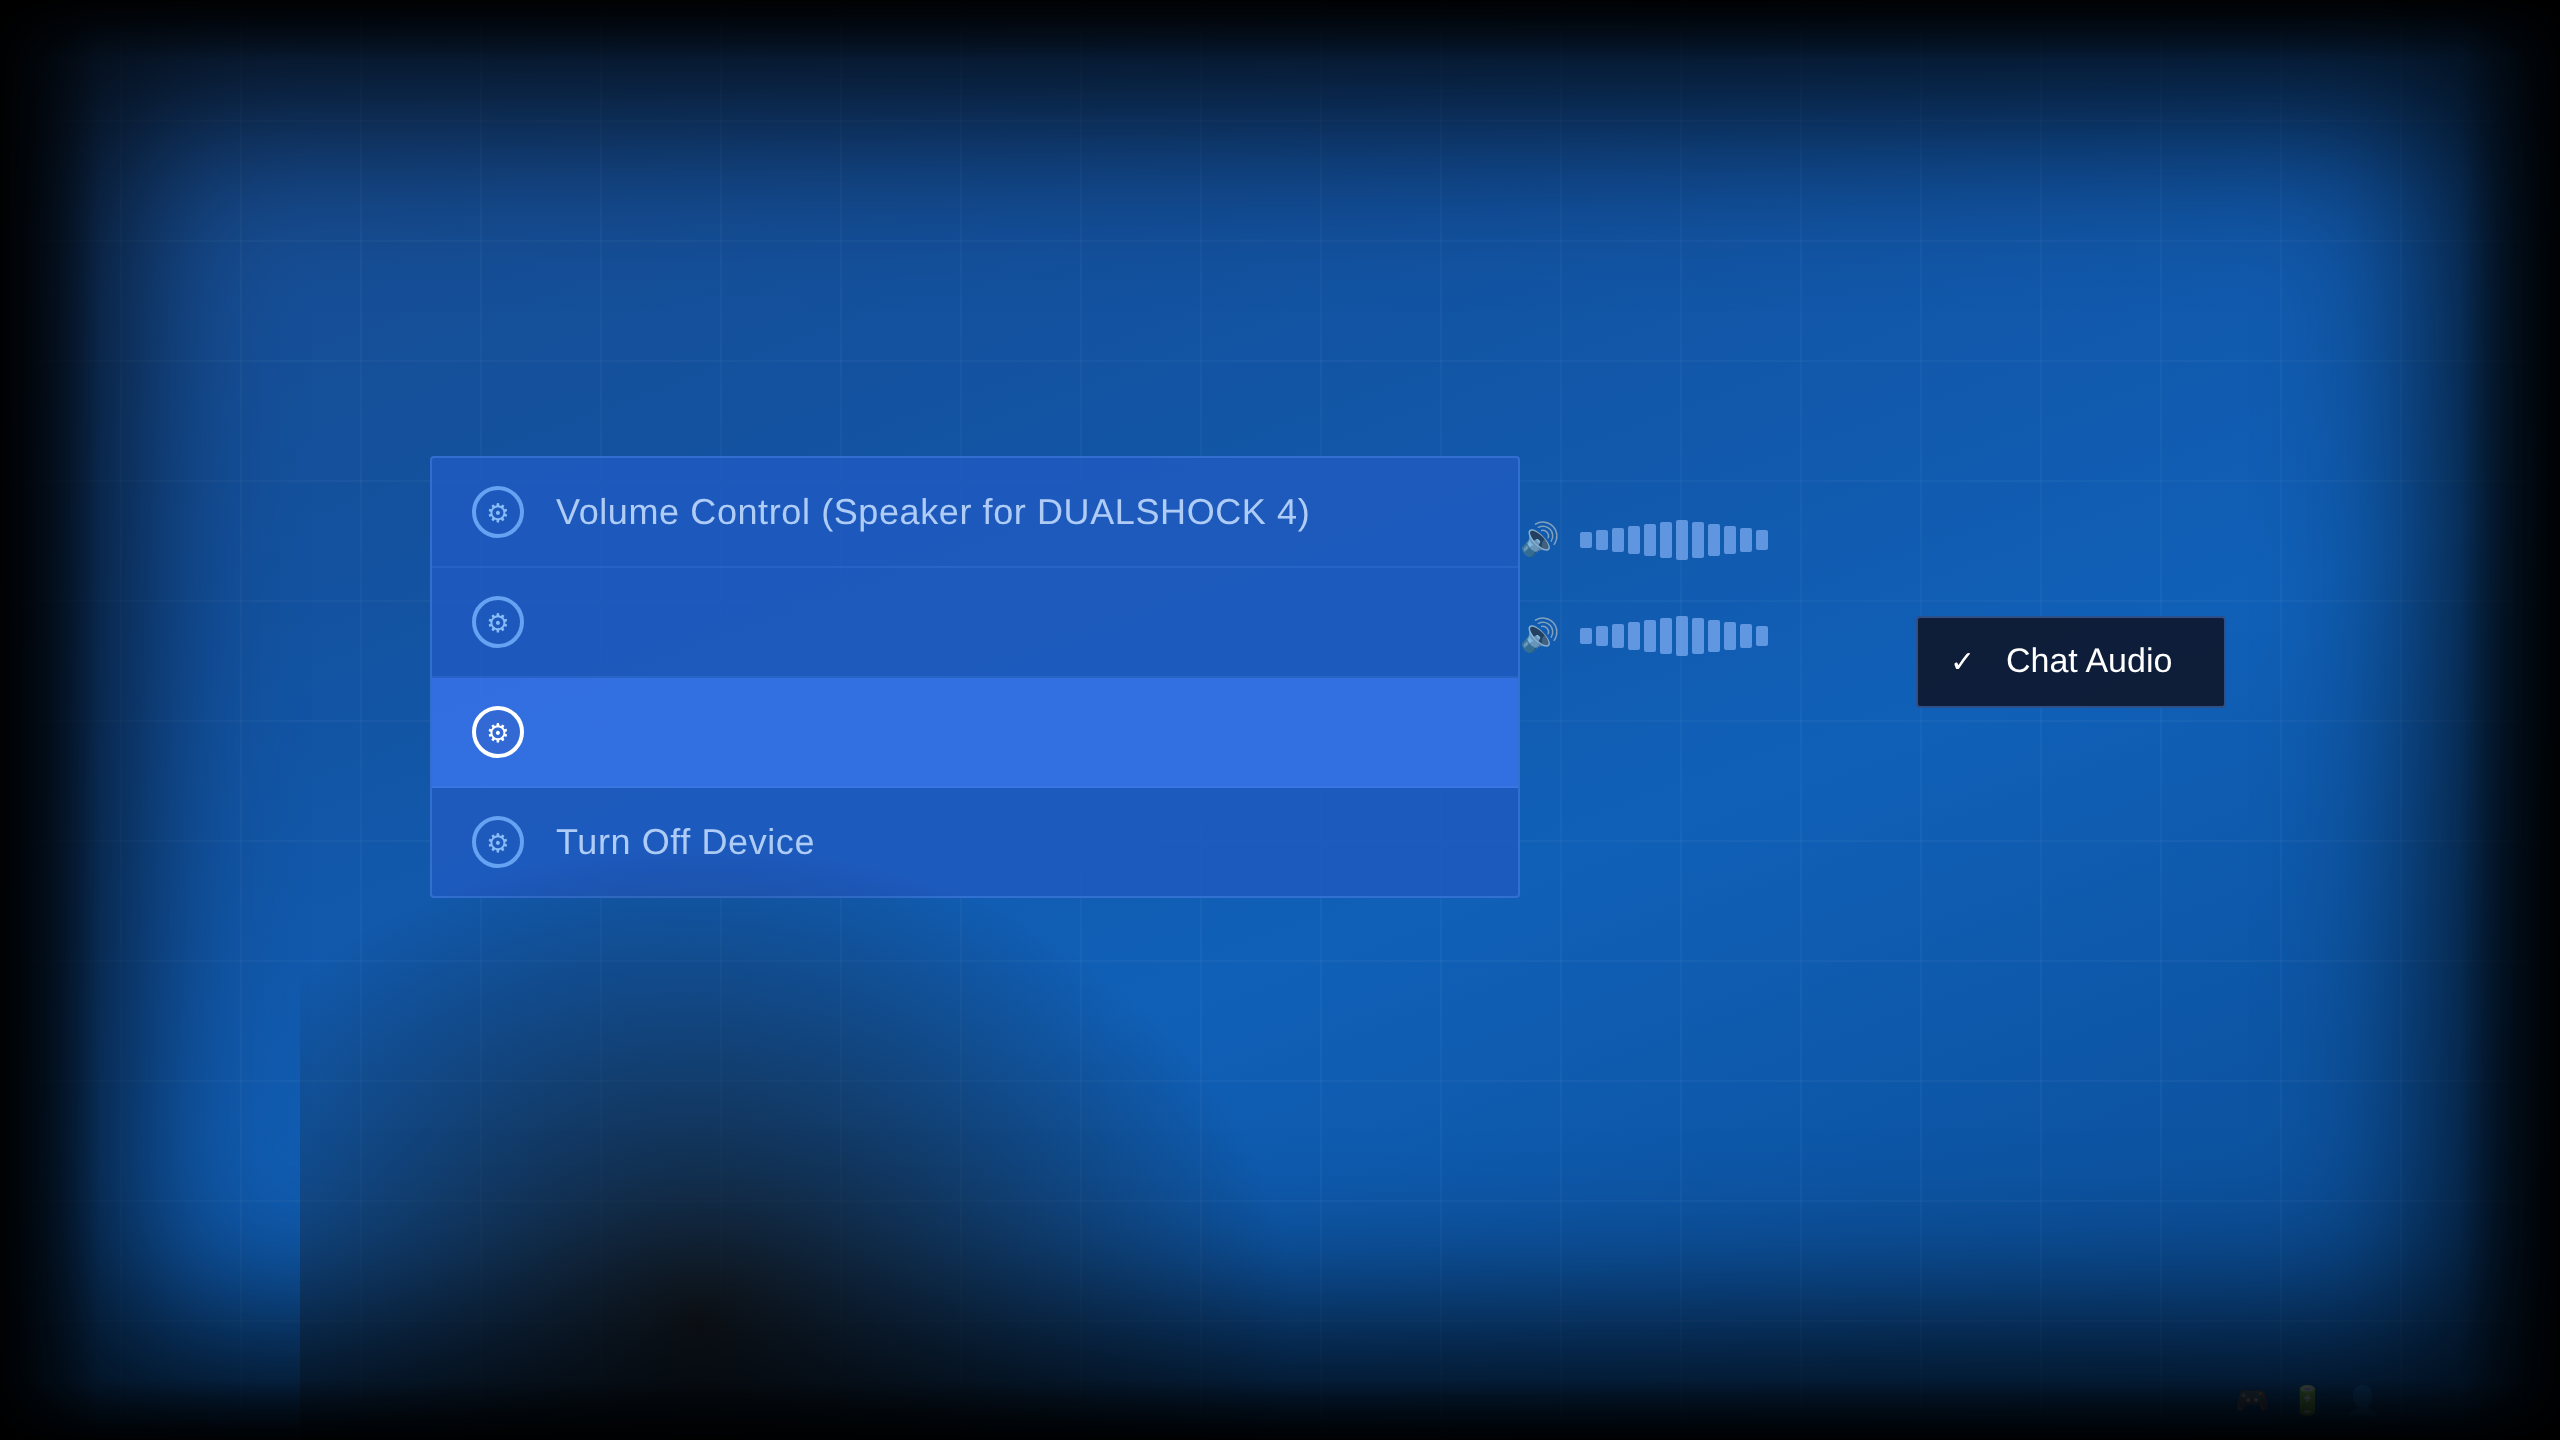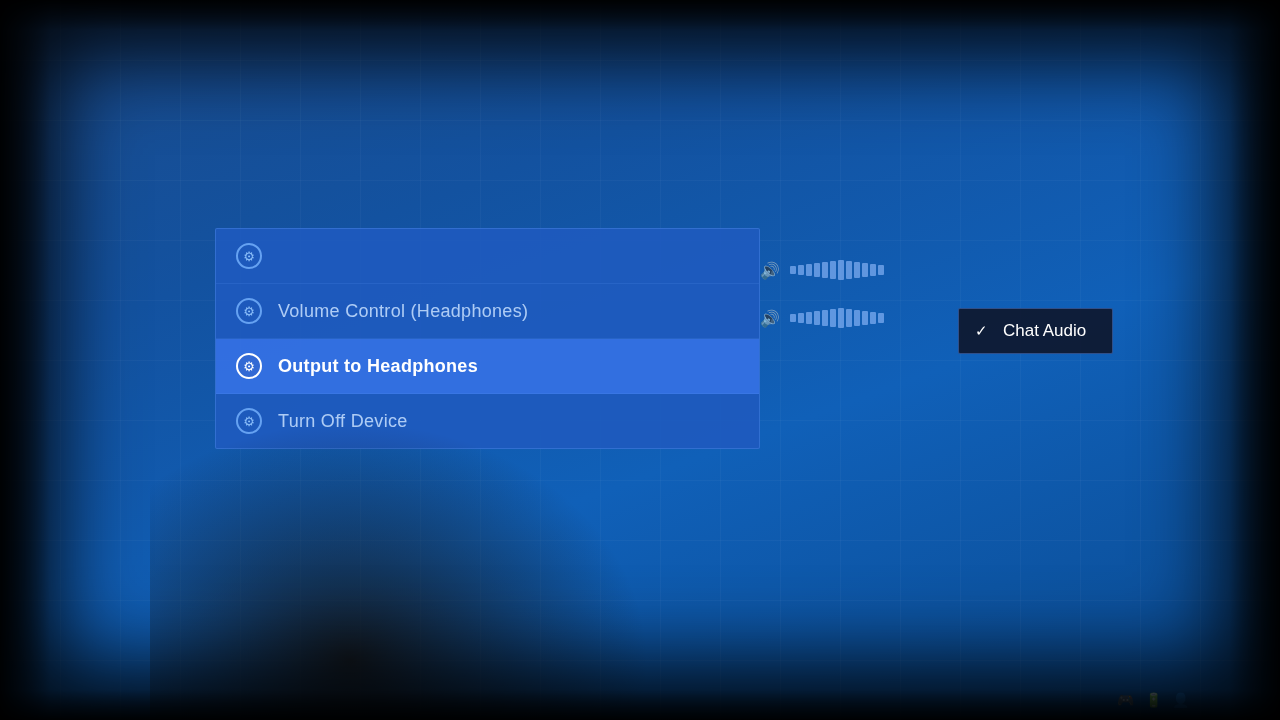--- a/index.html
+++ b/index.html
@@ -244,30 +244,29 @@
 <div class="edge-top"></div>
 <div class="edge-bottom"></div>
 <div class="edge-left"></div>
 <div class="edge-right"></div>
 <div class="vignette"></div>
 
 <div class="menu-panel">
 
   <div class="menu-item">
     <div class="wrench-icon">⚙</div>
+    <span class="menu-item-label">Volume Control (Speaker for DUALSHOCK 4)</span>
   </div>
 
   <div class="menu-item">
     <div class="wrench-icon">⚙</div>
-    <span class="menu-item-label">Volume Control (Headphones)</span>
   </div>
 
   <div class="menu-item active">
     <div class="wrench-icon bold-border">⚙</div>
-    <span class="menu-item-label">Output to Headphones</span>
   </div>
 
   <div class="menu-item">
     <div class="wrench-icon">⚙</div>
     <span class="menu-item-label">Turn Off Device</span>
   </div>
 </div>
 
 <div class="volume-area">
 

